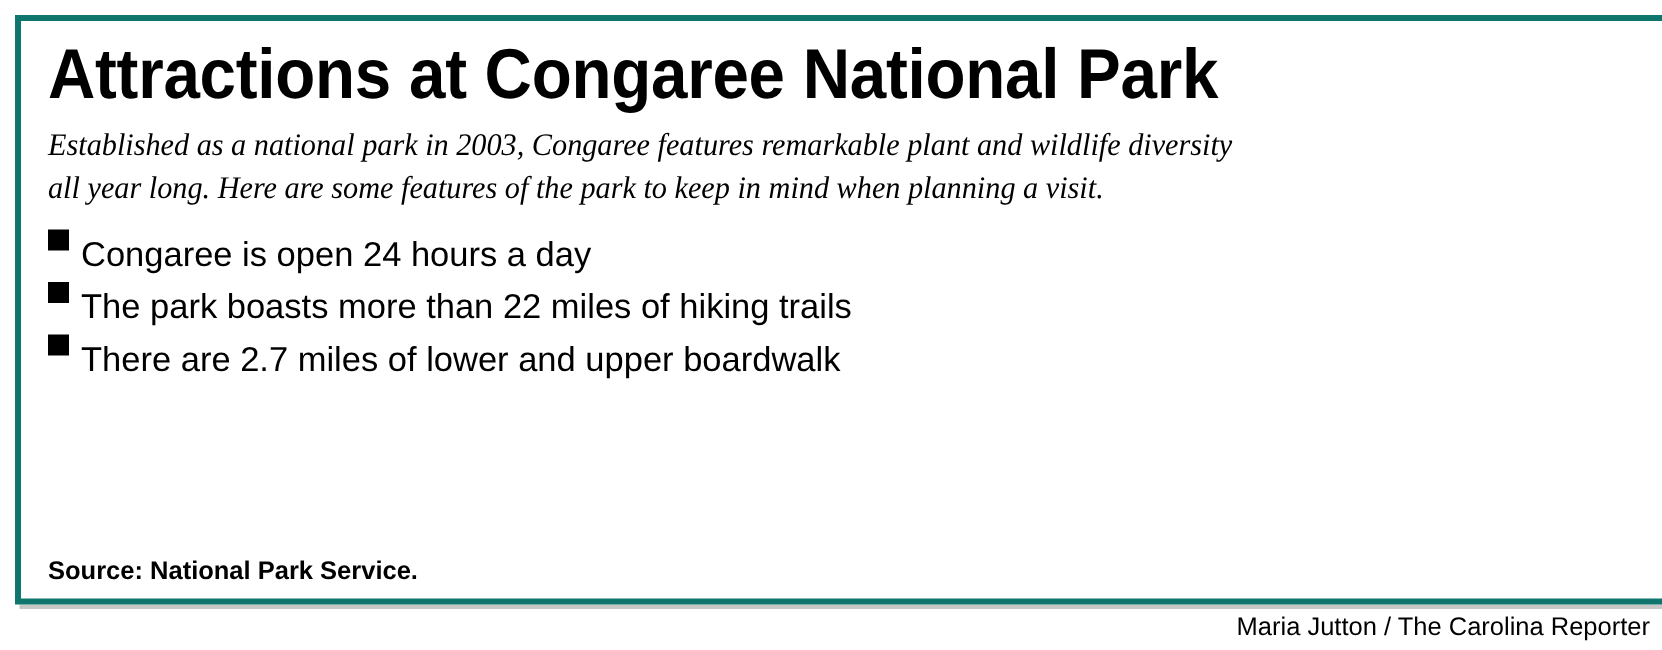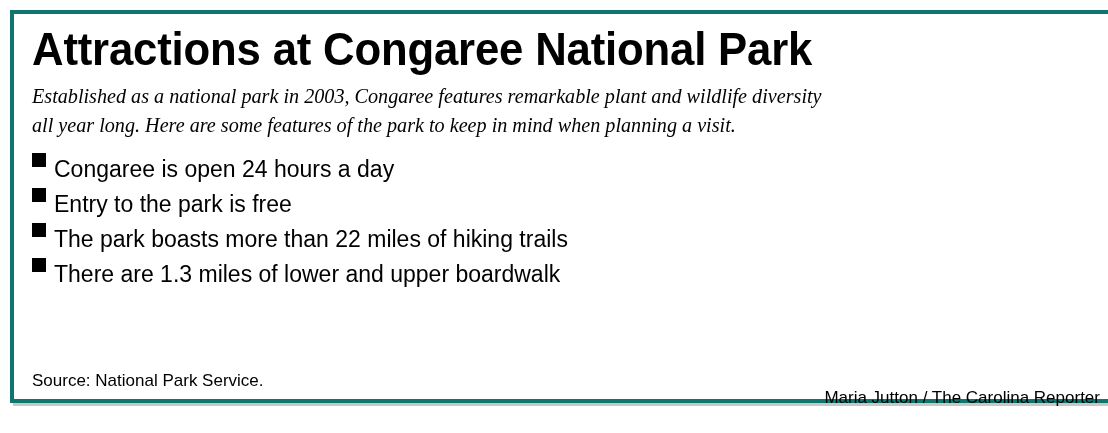--- a/index.html
+++ b/index.html
@@ -112,31 +112,31 @@
   .source {
     position: absolute;
     left: 18px;
     bottom: 8px;
     font-family: "Liberation Sans", sans-serif;
     font-size: 17px;
     line-height: 20px;
     white-space: nowrap;
   }
   .source .source-label {
-    font-weight: 400;
+    font-weight: 700;
   }
   .source .source-value {
-    font-weight: 400;
+    font-weight: 700;
   }
 
   
   .credit {
     position: absolute;
     right: 8px;
-    top: 388px;
+    top: 408px;
     font-family: "Liberation Sans", sans-serif;
     font-size: 17px;
     line-height: 20px;
     white-space: nowrap;
   }
 </style>
 </head>
 <body>
 
 <div id="infographic">
@@ -151,29 +151,25 @@
         <span class="deck-line">all year long. Here are some features of the park to keep in mind when planning a visit.</span>
       </div>
 
       <ul class="bullets">
         <li>
           <span class="bullet-mark"></span>
           <span class="bullet-text">Congaree is open 24 hours a day</span>
         </li>
         <li>
           <span class="bullet-mark"></span>
-          <span class="bullet-text">Entry to the park is free</span>
-        </li>
-        <li>
-          <span class="bullet-mark"></span>
           <span class="bullet-text">The park boasts more than 22 miles of hiking trails</span>
         </li>
         <li>
           <span class="bullet-mark"></span>
-          <span class="bullet-text">There are 1.3 miles of lower and upper boardwalk</span>
+          <span class="bullet-text">There are 2.7 miles of lower and upper boardwalk</span>
         </li>
       </ul>
 
       <div class="source">
         <span class="source-label">Source:</span><span>&nbsp;</span><span class="source-value">National Park Service.</span>
       </div>
 
     </div>
   </div>
 

